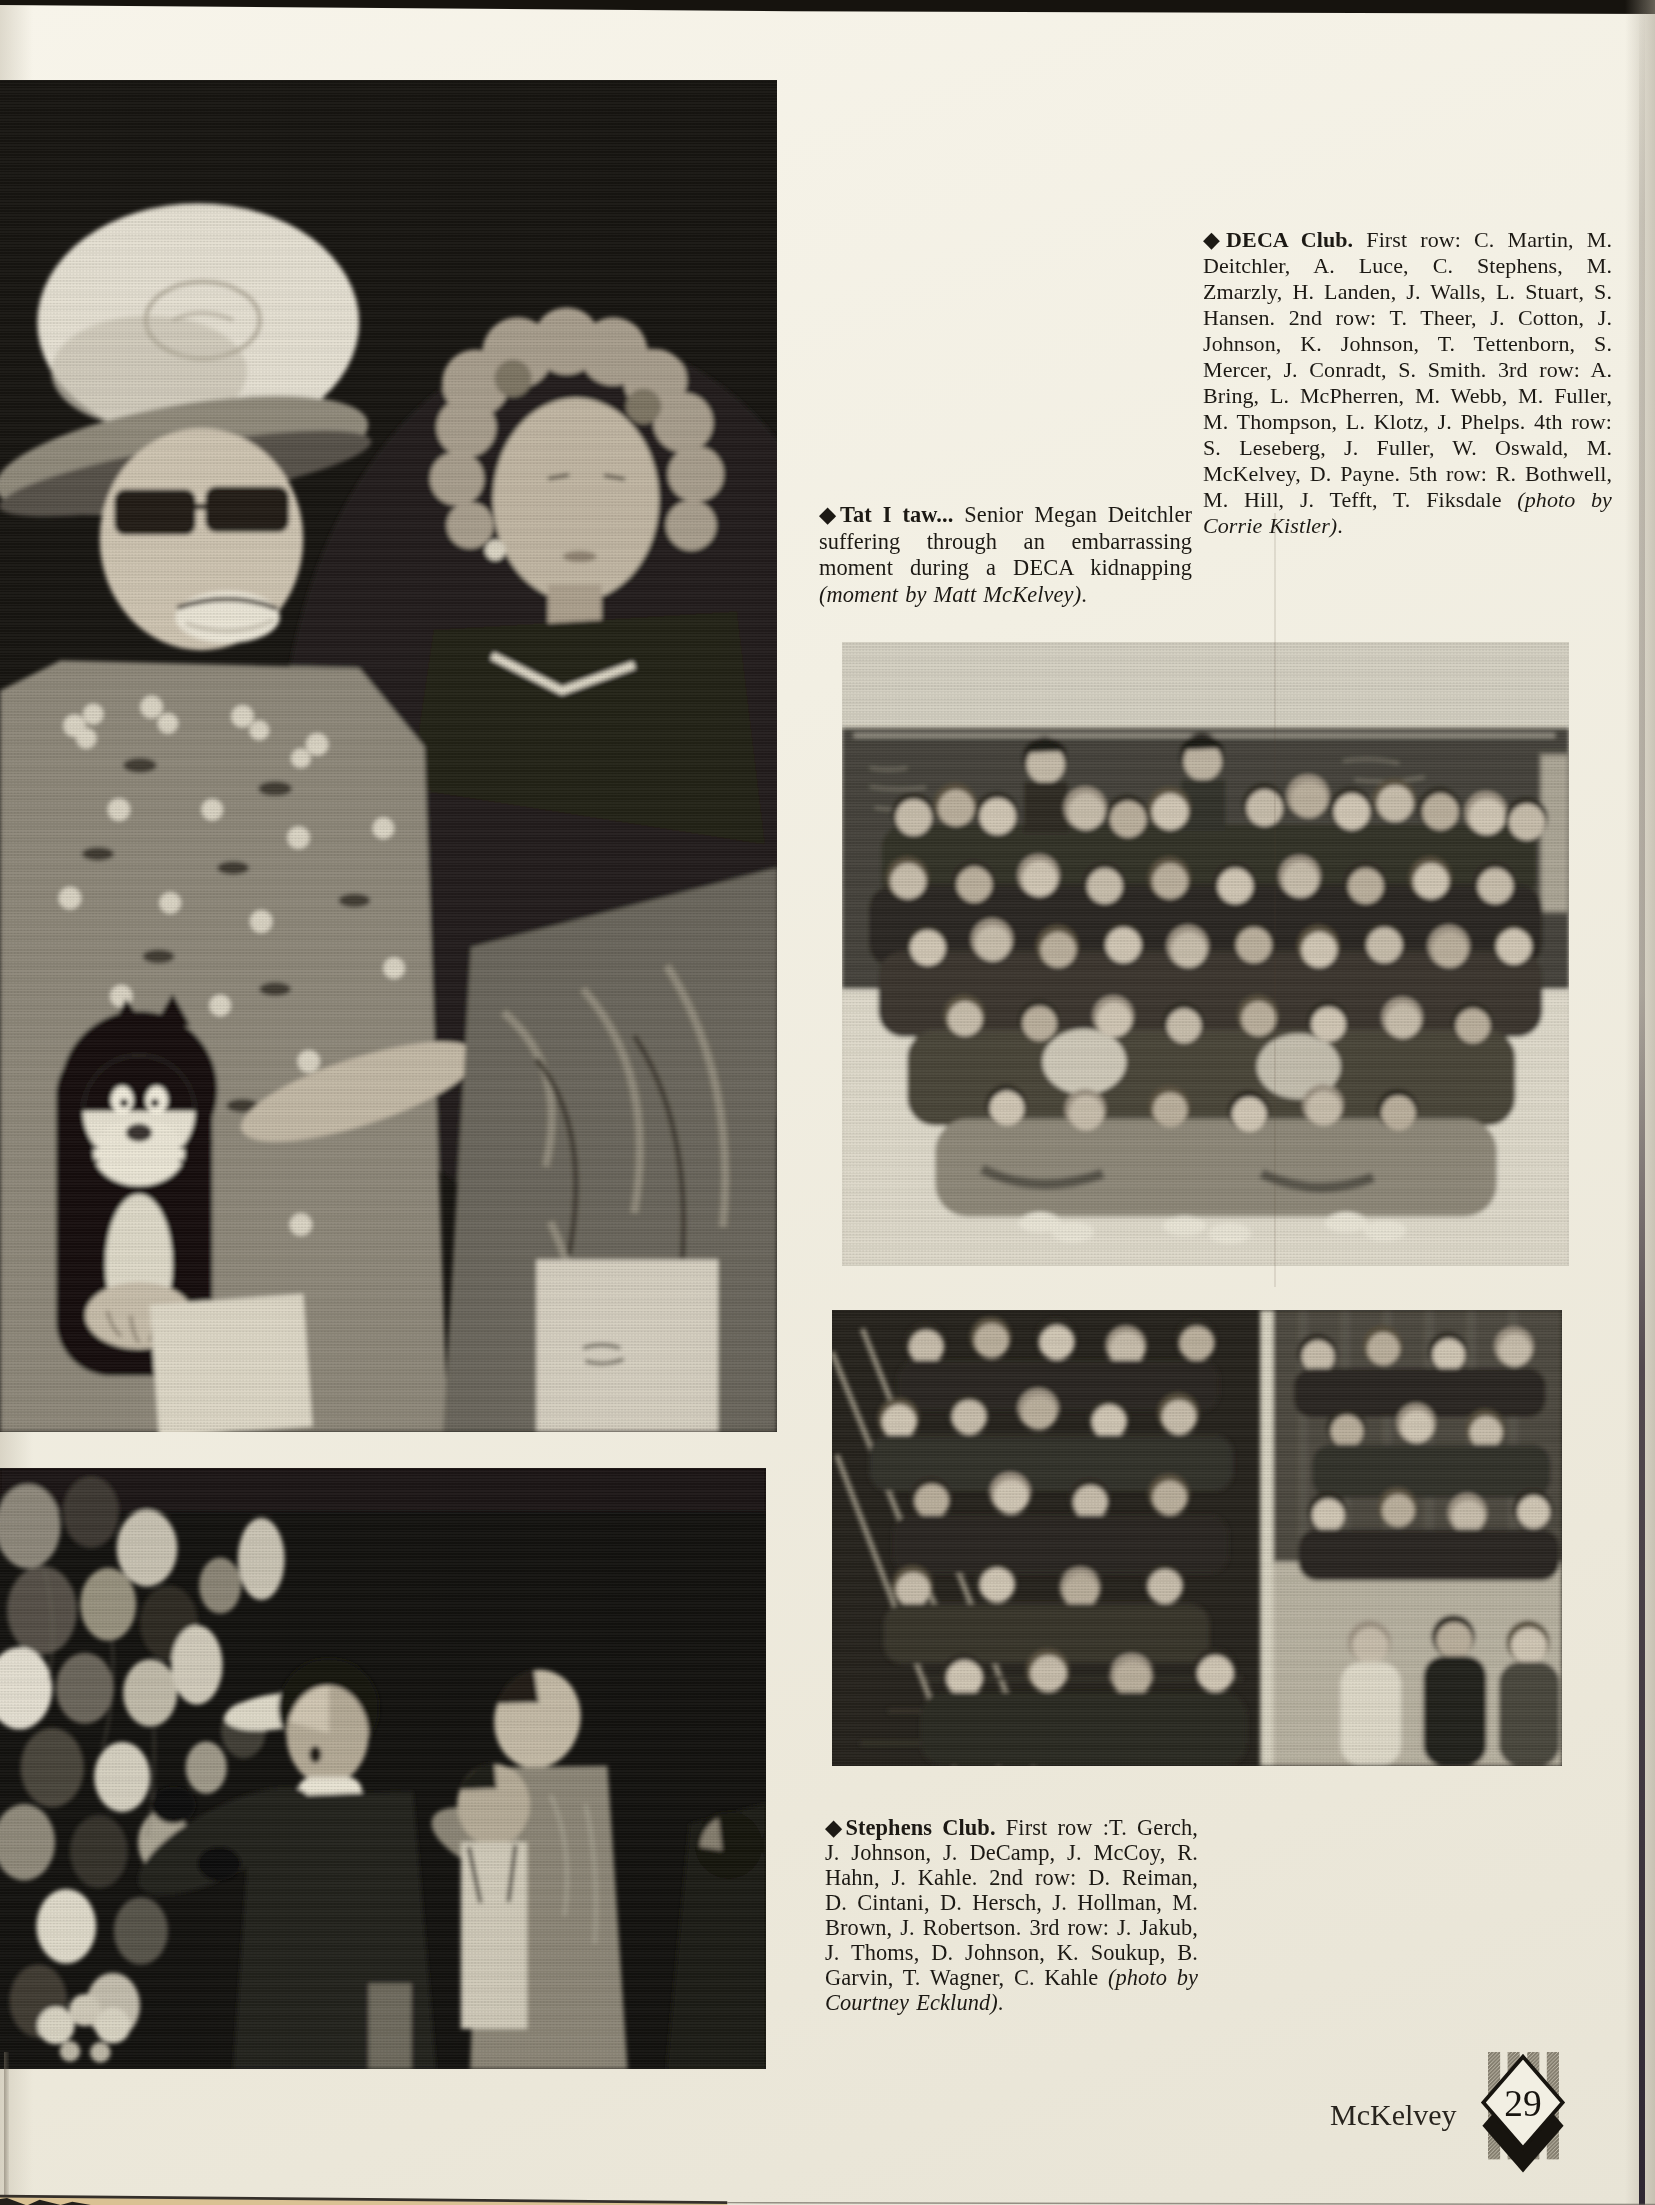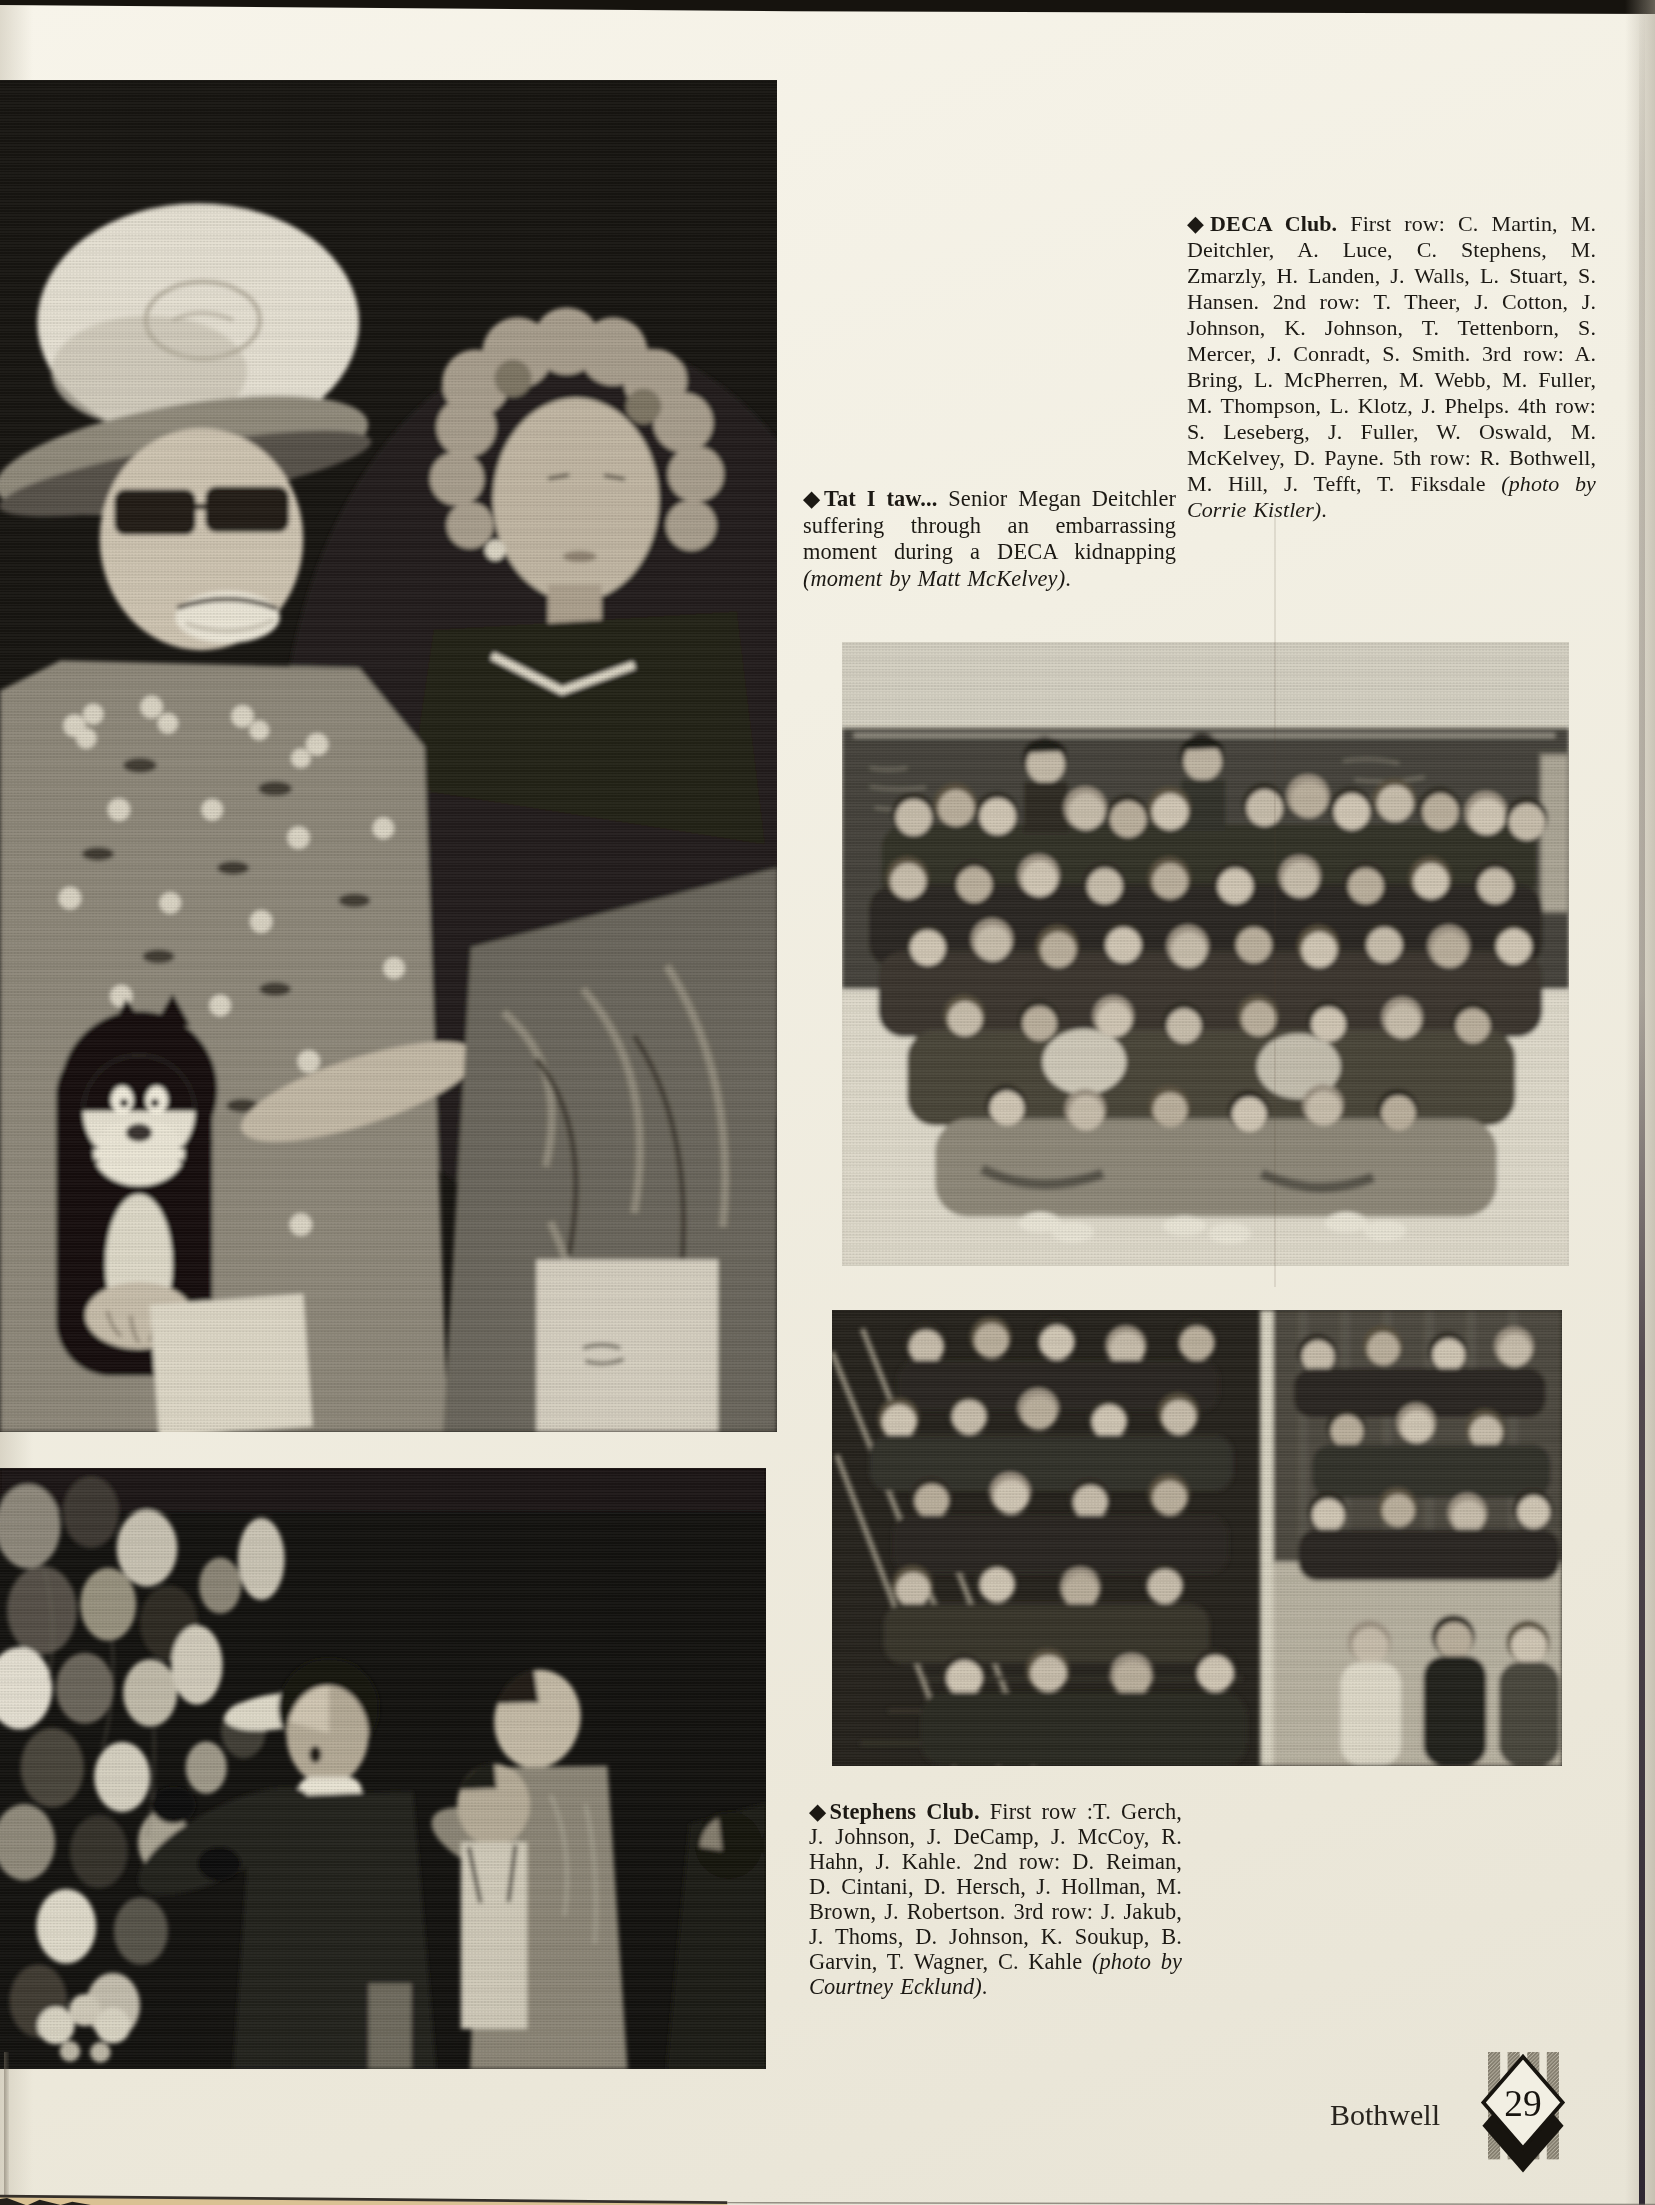--- a/index.html
+++ b/index.html
@@ -28,21 +28,21 @@
   .photo svg{display:block;width:100%;height:100%;}
   .photo::after{content:"";position:absolute;inset:0;pointer-events:none;
     background:repeating-linear-gradient(180deg,rgba(255,255,255,.035) 0 1.4px,rgba(0,0,0,.04) 1.4px 2.8px);}
   .photo-candid  {left:0;    top:80px;  width:777px;height:1352px;}
   .photo-balloons{left:0;    top:1468px; width:766px;height:601px;}
   .photo-deca    {left:842px;top:642px;width:727px;height:624px;background:#cfccbf;}
   .photo-micro   {left:832px;top:1310px;width:730px;height:456px;}
 
   
   .caption{position:absolute;text-align:justify;font-size:22px;line-height:26px;
-    letter-spacing:0.1px;word-spacing:1.4px;margin:0;}
+    letter-spacing:0.1px;word-spacing:1.4px;margin:16px;}
   .caption .lead{font-weight:bold;}
   .caption .credit{font-style:italic;}
   .caption-tat  {left:803px;top:486px;width:373px;font-size:22.4px;line-height:26.6px;}
   .caption-deca {left:1187px;top:211px; width:409px;}
   .caption-micro{left:809px;top:1799px;width:373px;font-size:22.4px;line-height:25px;}
 
   
   .footer-section{position:absolute;left:1330px;top:2098px;font-size:30px;color:#28241e;}
   .page-badge{position:absolute;left:1474px;top:2050px;width:98px;height:131px;}
 </style>
@@ -571,21 +571,21 @@
       <rect width="1565" height="978" fill="url(#ht4)"></rect>
     </svg>
   </figure>
 
   <p class="caption caption-tat"><span class="lead">◆Tat I taw...</span><span> Senior Megan Deitchler suffering through an embarrassing moment during a DECA kidnapping </span><span class="credit">(moment by Matt McKelvey)</span><span>.</span></p>
 
   <p class="caption caption-deca"><span class="lead">◆DECA Club.</span><span> First row: C. Martin, M. Deitchler, A. Luce, C. Stephens, M. Zmarzly, H. Landen, J. Walls, L. Stuart, S. Hansen. 2nd row: T. Theer, J. Cotton, J. Johnson, K. Johnson, T. Tettenborn, S. Mercer, J. Conradt, S. Smith. 3rd row: A. Bring, L. McPherren, M. Webb, M. Fuller, M. Thompson, L. Klotz, J. Phelps. 4th row: S. Leseberg, J. Fuller, W. Oswald, M. McKelvey, D. Payne. 5th row: R. Bothwell, M. Hill, J. Tefft, T. Fiksdale </span><span class="credit">(photo by Corrie Kistler)</span><span>.</span></p>
 
   <p class="caption caption-micro"><span class="lead">◆Stephens Club.</span><span> First row :T. Gerch, J. Johnson, J. DeCamp, J. McCoy, R. Hahn, J. Kahle. 2nd row: D. Reiman, D. Cintani, D. Hersch, J. Hollman, M. Brown, J. Robertson. 3rd row: J. Jakub, J. Thoms, D. Johnson, K. Soukup, B. Garvin, T. Wagner, C. Kahle </span><span class="credit">(photo by Courtney Ecklund)</span><span>.</span></p>
 
-  <span class="footer-section">Bothwell</span>
+  <span class="footer-section">McKelvey</span>
 
   <svg class="page-badge" viewBox="0 0 210 280">
     <defs>
       <pattern id="hp" width="8" height="8" patternUnits="userSpaceOnUse">
         <rect width="8" height="8" fill="#837d6e"></rect>
         <path d="M0 8 L8 0" stroke="#c9c3b3" stroke-width="2"></path>
       </pattern>
     </defs>
     <g>
       <rect x="30" y="4" width="26" height="230" fill="url(#hp)"></rect>

